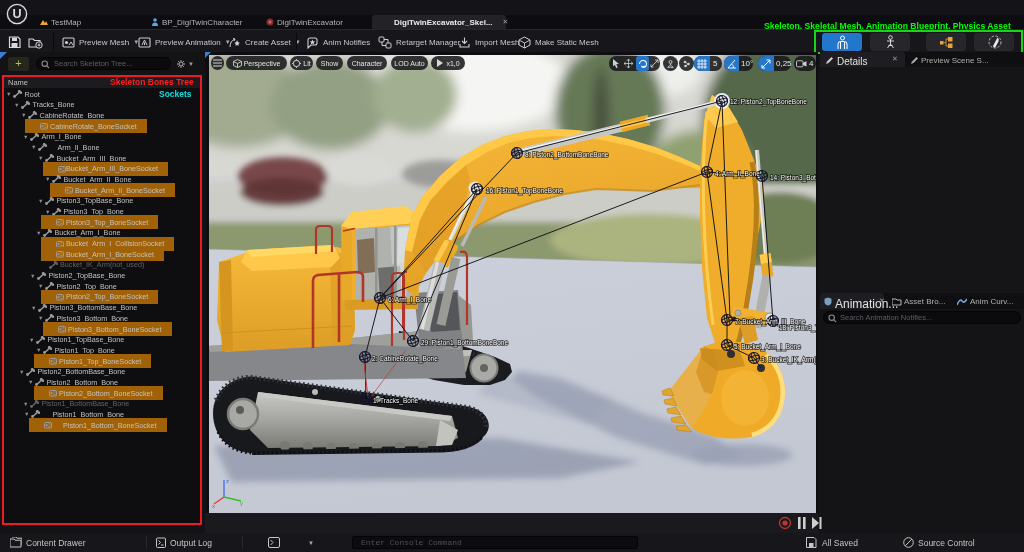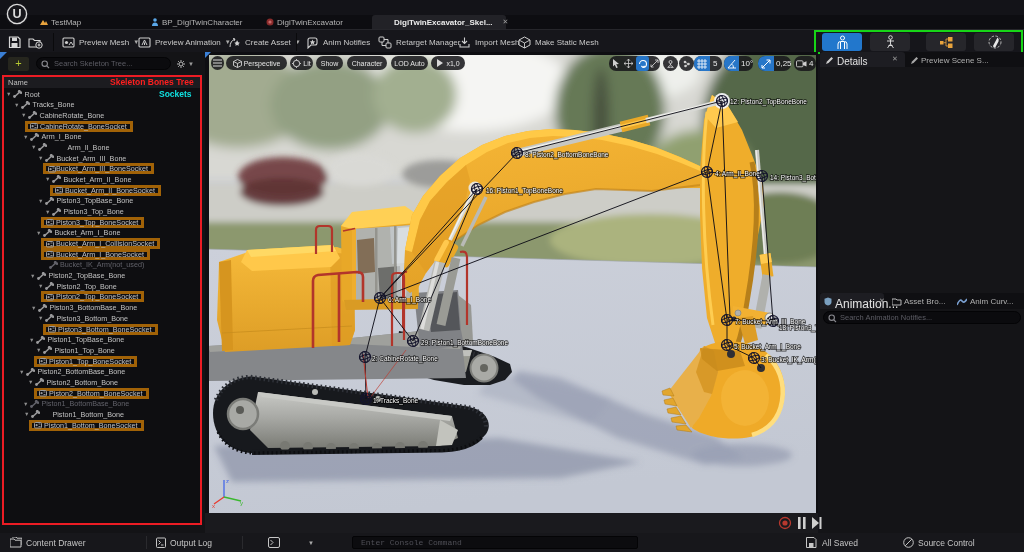--- a/index.html
+++ b/index.html
@@ -16,21 +16,21 @@
 .caret{font-size:6px;color:#aaa;}
 
 #leftpanel{position:absolute;left:0;top:0;width:205px;height:533px;}
 #lp-search{position:absolute;left:36px;top:57px;width:135px;height:13px;background:#0b0b0e;border:1px solid #040406;border-radius:7px;color:#5c5c64;font-size:7.5px;line-height:11px;padding-left:17px;}
 #lp-plus{position:absolute;left:8px;top:57px;width:21px;height:14px;background:#26261e;border-radius:2px;color:#b6c931;font-size:11px;line-height:13px;text-align:center;}
 #redbox{position:absolute;left:2px;top:75px;width:200px;height:450px;border:2px solid #ec1c24;}
 #namehdr{position:absolute;left:2px;top:77px;width:200px;height:11px;background:#1c1c20;}
 .tr{position:absolute;height:11px;display:flex;align-items:center;color:#c2c2c2;font-size:7.2px;white-space:nowrap;}
 .tr .arr{color:#8f8f8f;font-size:5.5px;margin-right:2px;}
 .tr.grey{color:#62626a;}
-.sockbox{display:flex;align-items:center;border:3px solid #a16207;padding:0 3px 0 2px;height:11px;}
+.sockbox{display:flex;align-items:center;border:7px solid #a16207;padding:0 3px 0 8px;height:11px;}
 
 #rightpanel{position:absolute;left:820px;top:52px;width:204px;height:481px;background:#141417;}
 
 #statusbar{position:absolute;left:0;top:533px;width:1024px;height:19px;background:#17171b;color:#c6c6c6;font-size:8.5px;}
 
 #viewport{position:absolute;left:205px;top:52px;width:613px;height:461px;background:#c7cbd5;}
 #playbar{position:absolute;left:205px;top:513px;width:613px;height:20px;background:#1a1a1e;}
 #stats{position:absolute;left:212px;top:73px;color:#fff;font-size:8px;font-weight:bold;line-height:10.5px;text-shadow:1px 1px 1px #000, 0 0 2px #000;}
 .vpill{position:absolute;top:56px;height:14px;background:rgba(24,24,28,0.87);border-radius:7px;color:#e4e4e4;font-size:7px;display:flex;align-items:center;justify-content:center;gap:2px;}
 .gtxt{color:#00ff00;font-weight:bold;}
@@ -68,20 +68,21 @@
         <span>DigiTwinExcavator</span>
       </div>
     <div class="tab" style="left:372px;width:134px;background:#222227;border-radius:3px 3px 0 0;color:#ececec;padding-left:14px;gap:8px;">
       <svg width="8" height="8" viewBox="0 0 8 8">
           <circle cx="4" cy="2" r="1.8" fill="#5aa7e8"></circle>
           <path d="M1 8 Q1 4.5 4 4.5 Q7 4.5 7 8 Z" fill="#5aa7e8"></path>
         </svg>
       <span style="font-weight:bold">DigiTwinExcavator_Skel...</span>
         <span style="color:#9a9a9a;margin-left:2px;font-size:7px;">✕</span>
     </div>
+    <span class="gtxt" style="position:absolute;left:764px;top:6px;font-size:8.6px;">Skeleton, Skeletal Mesh, Animation Blueprint, Physics Asset</span>
   </div>
 
   <div id="toolbar">
     <div class="tbtn" style="left:8px">
         <svg width="13" height="13" viewBox="0 0 13 13">
           <path d="M1.5 1 H10 L12 3 V11.5 H1.5 Z" fill="none" stroke="#d8d8d8" stroke-width="1.2"></path>
           <rect x="4" y="1.5" width="5" height="3.5" fill="#d8d8d8"></rect>
           <rect x="3.5" y="7" width="6" height="4" fill="#d8d8d8"></rect>
         </svg>
       </div>
@@ -245,21 +246,21 @@
           <span style="margin-left:2px">Arm_I_Bone</span>
         </div>
       <div class="tr" style="left:31px;top:141.9px">
           <span class="arr">▼</span>
           <svg width="9" height="8" viewBox="0 0 9 8">
             <path d="M1.2 6.8 L4 4.5 L6.8 1.8" stroke="#9a9a9c" stroke-width="1.6"></path>
             <circle cx="1.5" cy="6.5" r="1.4" fill="#9a9a9c"></circle>
             <circle cx="6.3" cy="1.3" r="1.4" fill="#9a9a9c"></circle>
             <circle cx="7.8" cy="2.6" r="1.4" fill="#9a9a9c"></circle>
           </svg>
-          <span style="margin-left:20px">Arm_II_Bone</span>
+          <span style="margin-left:10px">Arm_II_Bone</span>
         </div>
       <div class="tr" style="left:38px;top:152.6px">
           <span class="arr">▼</span>
           <svg width="9" height="8" viewBox="0 0 9 8">
             <path d="M1.2 6.8 L4 4.5 L6.8 1.8" stroke="#9a9a9c" stroke-width="1.6"></path>
             <circle cx="1.5" cy="6.5" r="1.4" fill="#9a9a9c"></circle>
             <circle cx="6.3" cy="1.3" r="1.4" fill="#9a9a9c"></circle>
             <circle cx="7.8" cy="2.6" r="1.4" fill="#9a9a9c"></circle>
           </svg>
           <span style="margin-left:2px">Bucket_Arm_III_Bone</span>
@@ -503,21 +504,21 @@
           </svg>
           <span style="margin-left:12px">Piston1_Bottom_Bone</span>
         </div>
       <div class="tr" style="left:29px;top:419.6px">
           <span class="sockbox">
             <svg width="8" height="8" viewBox="0 0 8 8">
               <rect x="0.5" y="1.5" width="7" height="5.5" rx="1" fill="none" stroke="#9a9a9c" stroke-width="1"></rect>
               <circle cx="2.6" cy="4.2" r="1.1" fill="#9a9a9c"></circle>
               <path d="M4.5 3 H6.5 M4.5 5.5 H6.5" stroke="#9a9a9c" stroke-width="0.9"></path>
             </svg>
-            <span style="margin-left:2px">Piston1_Bottom_BoneSocket</span>
+            <span style="margin-left:11px">Piston1_Bottom_BoneSocket</span>
           </span>
         </div>
     </div>
   </div>
 
   <div id="rightpanel">
     <div style="position:absolute;left:0;top:0;width:204px;height:15px;background:#0f0f12;"></div>
     <div style="position:absolute;left:0;top:0;width:85px;height:15px;background:#1d1d22;border-radius:3px 3px 0 0;"></div>
     <svg class="abs" style="left:5px;top:4px" width="9" height="9" viewBox="0 0 9 9">
         <path d="M1 8 L2 5.5 L6.5 1 L8 2.5 L3.5 7 Z" fill="#cfcfcf"></path>

